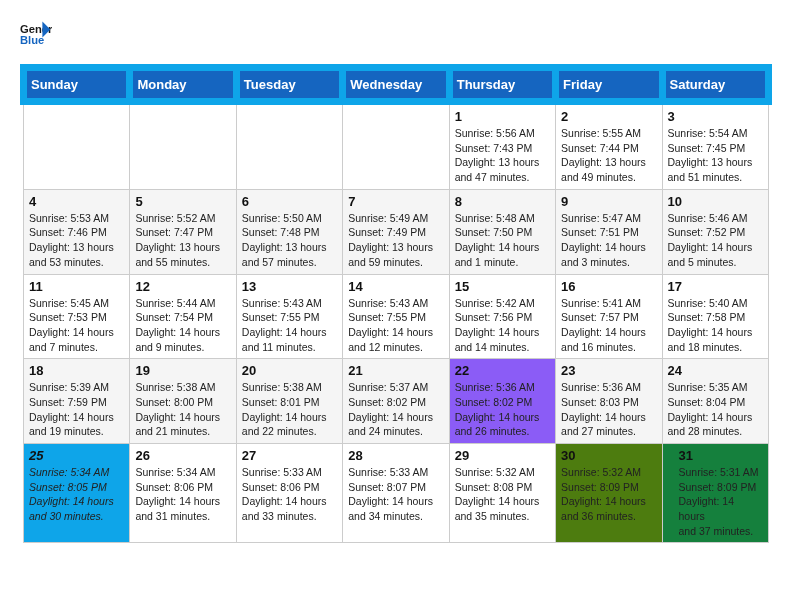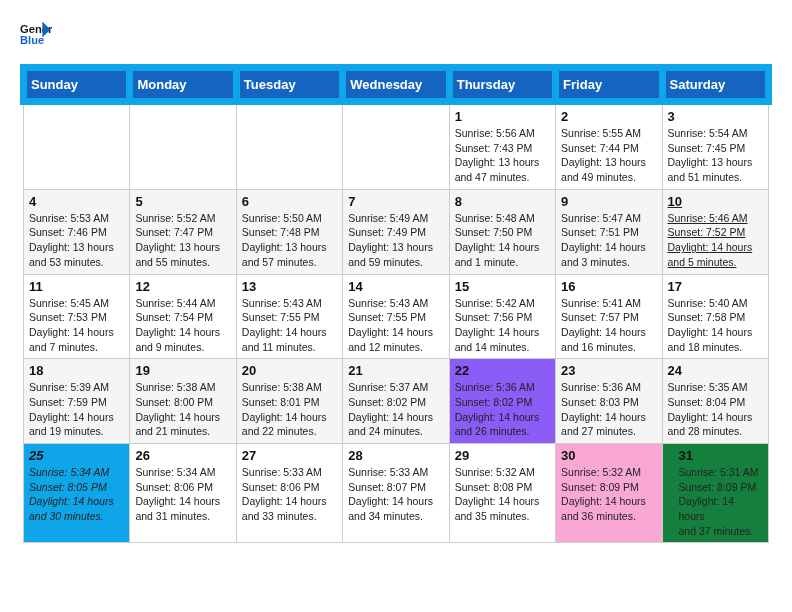--- a/index.html
+++ b/index.html
@@ -147,21 +147,21 @@
           <div class="day-detail">Sunrise: 5:49 AM<br>Sunset: 7:49 PM<br>Daylight: 13 hours<br>and 59 minutes.</div>
         </td>
         <td style="background: rgb(245, 245, 245);">
           <div class="day-number">8</div>
           <div class="day-detail">Sunrise: 5:48 AM<br>Sunset: 7:50 PM<br>Daylight: 14 hours<br>and 1 minute.</div>
         </td>
         <td style="background: rgb(245, 245, 245);">
           <div class="day-number">9</div>
           <div class="day-detail">Sunrise: 5:47 AM<br>Sunset: 7:51 PM<br>Daylight: 14 hours<br>and 3 minutes.</div>
         </td>
-        <td style="background: rgb(245, 245, 245); text-decoration: underline;">
+        <td style="background: rgb(245, 245, 245);">
           <div class="day-number">10</div>
           <div class="day-detail">Sunrise: 5:46 AM<br>Sunset: 7:52 PM<br>Daylight: 14 hours<br>and 5 minutes.</div>
         </td>
       </tr>
       <tr>
         <td style="background: rgb(255, 255, 255);">
           <div class="day-number">11</div>
           <div class="day-detail">Sunrise: 5:45 AM<br>Sunset: 7:53 PM<br>Daylight: 14 hours<br>and 7 minutes.</div>
         </td>
         <td style="background: rgb(255, 255, 255);">
@@ -233,21 +233,21 @@
           <div class="day-detail">Sunrise: 5:33 AM<br>Sunset: 8:06 PM<br>Daylight: 14 hours<br>and 33 minutes.</div>
         </td>
         <td style="background: rgb(255, 255, 255);">
           <div class="day-number">28</div>
           <div class="day-detail">Sunrise: 5:33 AM<br>Sunset: 8:07 PM<br>Daylight: 14 hours<br>and 34 minutes.</div>
         </td>
         <td style="background: rgb(255, 255, 255);">
           <div class="day-number">29</div>
           <div class="day-detail">Sunrise: 5:32 AM<br>Sunset: 8:08 PM<br>Daylight: 14 hours<br>and 35 minutes.</div>
         </td>
-        <td style="background: #f9a8d4; margin-left: 34px;">
+        <td style="background: #4d7c0f; margin-left: 34px;">
           <div class="day-number">30</div>
           <div class="day-detail">Sunrise: 5:32 AM<br>Sunset: 8:09 PM<br>Daylight: 14 hours<br>and 36 minutes.</div>
         </td>
         <td style="background: #15803d; padding-left: 16px;">
           <div class="day-number">31</div>
           <div class="day-detail">Sunrise: 5:31 AM<br>Sunset: 8:09 PM<br>Daylight: 14 hours<br>and 37 minutes.</div>
         </td>
       </tr>
     </tbody>
 </table>

